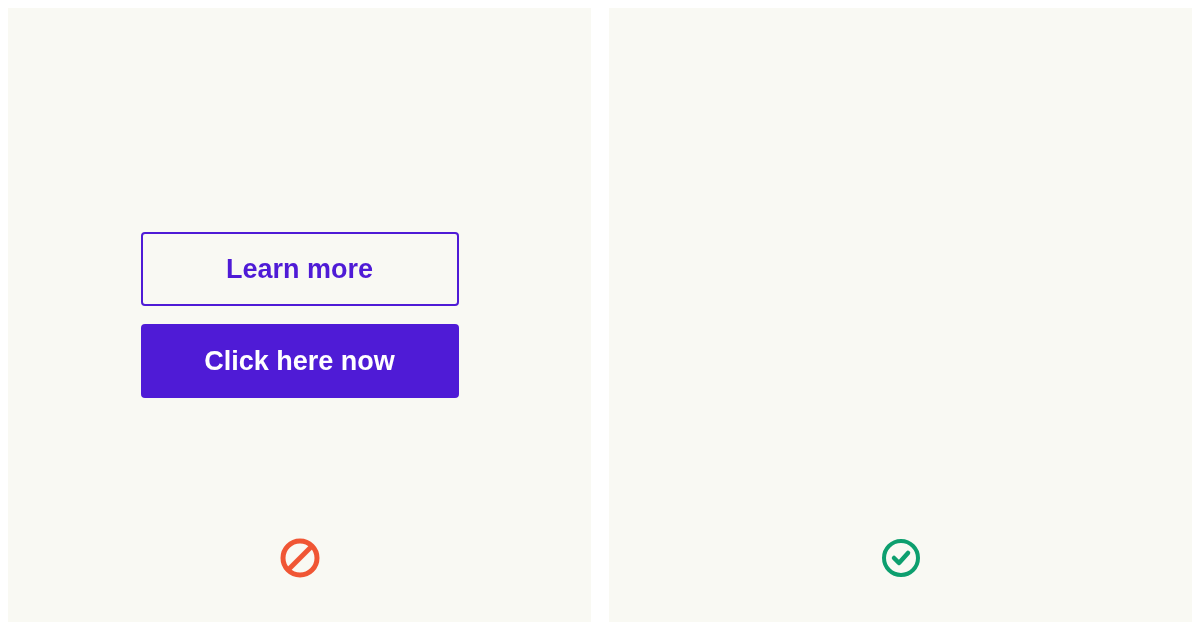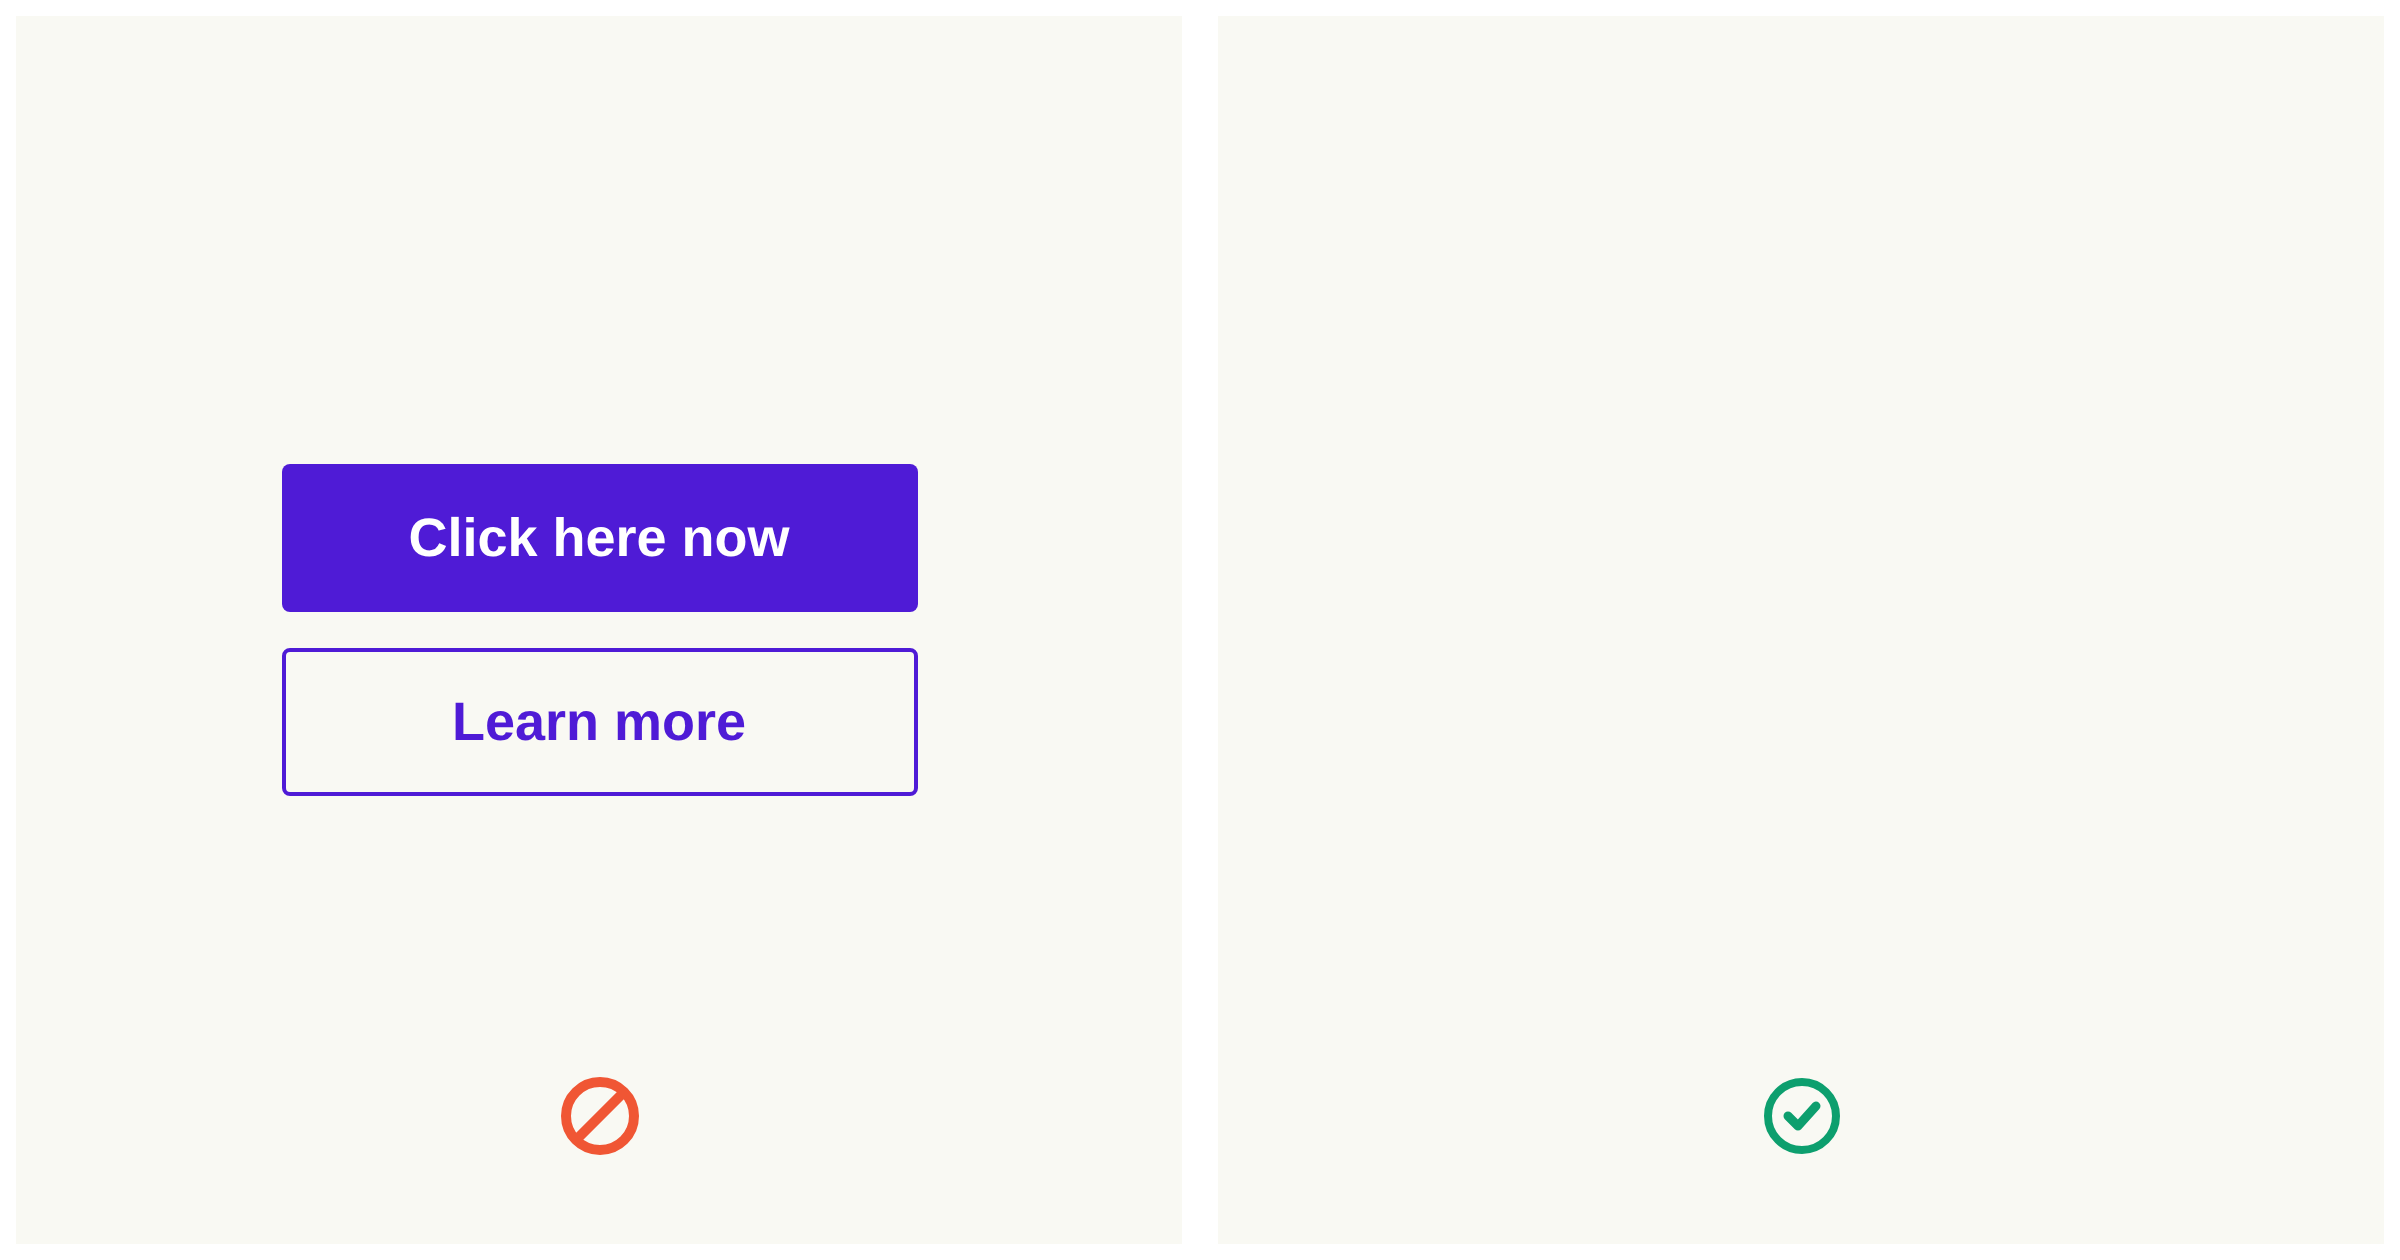--- a/index.html
+++ b/index.html
@@ -60,25 +60,25 @@
     }
     .status-icon svg {
       display: block;
     }
   </style>
 </head>
 <body>
 
 <div class="panel">
   <div class="button-group">
+    <button class="btn btn-outline">
+      <span>Learn more</span>
+    </button>
     <button class="btn btn-primary">
       <span>Click here now</span>
-    </button>
-    <button class="btn btn-outline">
-      <span>Learn more</span>
     </button>
   </div>
   <div class="status-icon">
     <svg width="40" height="40" viewBox="0 0 40 40">
       <circle cx="20" cy="20" r="17" fill="none" stroke="#f05634" stroke-width="5"></circle>
       <line x1="8.5" y1="31.5" x2="31.5" y2="8.5" stroke="#f05634" stroke-width="5"></line>
     </svg>
   </div>
 </div>
 

